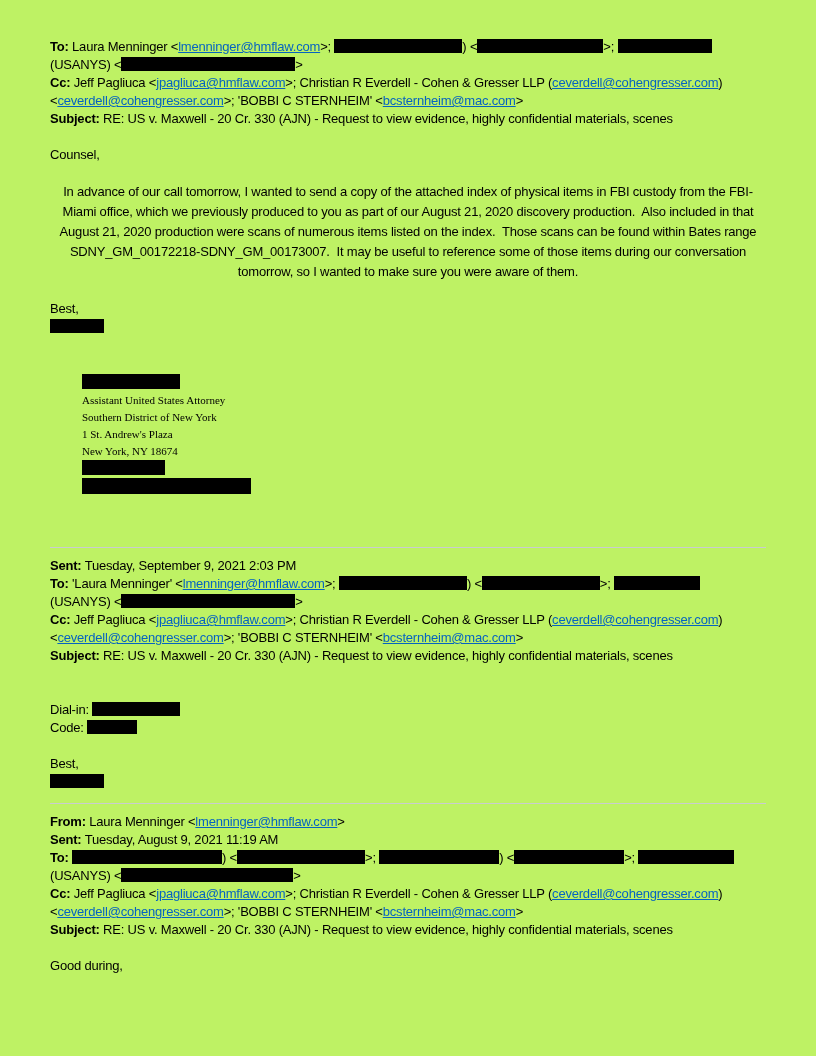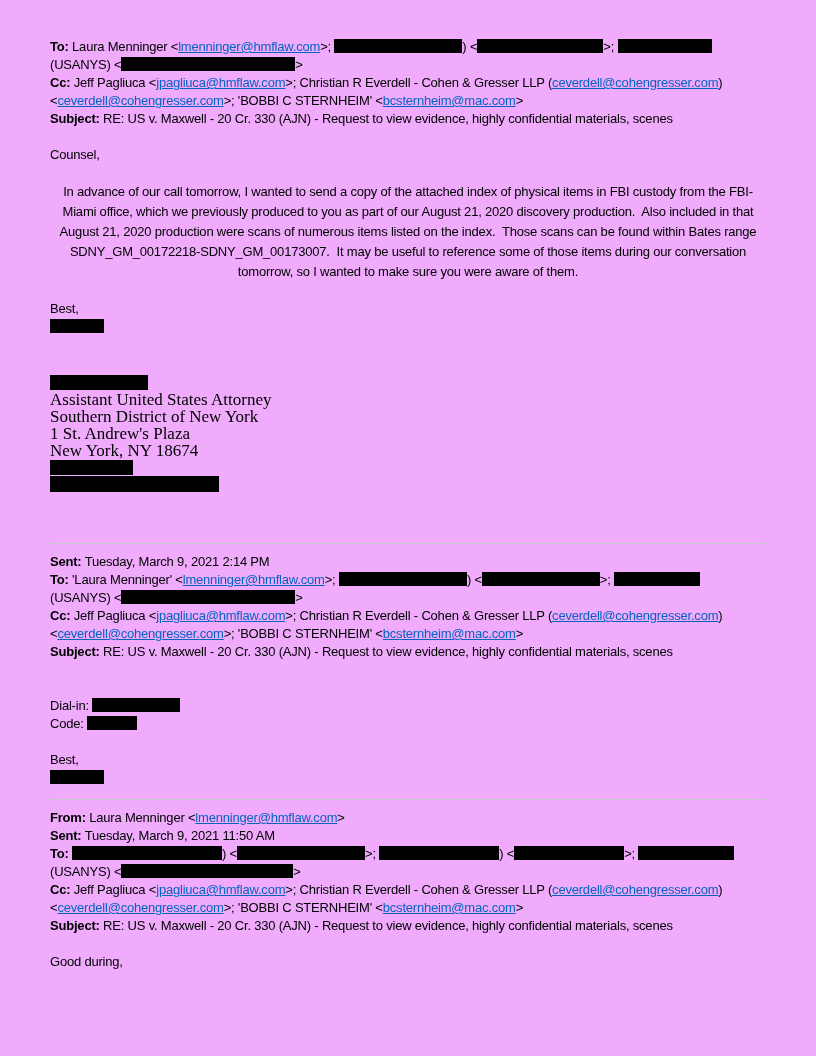--- a/index.html
+++ b/index.html
@@ -1,25 +1,25 @@
 <!DOCTYPE html>
 <html><head>
 <meta charset="utf-8">
 <style>
   html,body{margin:0;padding:0;background:#e8e8e8;}
   .page{
-    width:816px;height:1056px;background:#f0abfc;margin:0 auto;
+    width:816px;height:1056px;background:#bef264;margin:0 auto;
     box-sizing:border-box;padding:38px 50px 0 50px;overflow:hidden;
     font-family:"Liberation Sans","DejaVu Sans",sans-serif;
     font-size:13px;color:#000;letter-spacing:-0.2px;
   }
   .email{display:block;}
   .divider{height:0;border-top:1px solid #c9ccd0;margin:0 0 9px 0;width:716px;}
   .line{line-height:18px;white-space:pre-wrap;min-height:18px;}
-  .line.serif{font-family:"Liberation Serif","DejaVu Serif",serif;font-size:17px;line-height:17px;min-height:17px;letter-spacing:0;}
+  .line.serif{font-family:"Liberation Serif","DejaVu Serif",serif;font-size:11px;line-height:17px;min-height:17px;letter-spacing:0;margin-left:32px;}
   .para{line-height:20px;white-space:pre-wrap;width:716px;text-align:center;}
   .blank{height:18px;}
   .spacer{width:100%;}
   .field-label{font-weight:700;}
   .text-run{}
   .email-link{color:#0563C1;text-decoration:underline;cursor:pointer;}
   .redact{display:inline-block;background:#000;vertical-align:-2px;}
 </style>
 </head>
 <body>
@@ -44,39 +44,39 @@
         <div class="line serif"><span class="text-run">Assistant United States Attorney</span></div>
         <div class="line serif"><span class="text-run">Southern District of New York</span></div>
         <div class="line serif"><span class="text-run">1 St. Andrew's Plaza</span></div>
         <div class="line serif"><span class="text-run">New York, NY 18674</span></div>
         <div class="line serif"><span class="redact" style="width: 83px; height: 15px;"></span></div>
         <div class="line serif"><span class="redact" style="width: 169px; height: 16px;"></span></div>
         <div class="spacer" style="height: 50px;"></div>
       </section>
       <section class="email">
         <div class="divider"></div>
-        <div class="line"><span class="field-label">Sent:</span><span class="text-run"> Tuesday, March 9, 2021 2:14 PM</span></div>
+        <div class="line"><span class="field-label">Sent:</span><span class="text-run"> Tuesday, September 9, 2021 2:03 PM</span></div>
         <div class="line"><span class="field-label">To:</span><span class="text-run"> 'Laura Menninger' &lt;</span><a class="email-link">lmenninger@hmflaw.com</a><span class="text-run">&gt;; </span><span class="redact" style="width: 128px; height: 14px;"></span><span class="text-run">) &lt;</span><span class="redact" style="width: 118px; height: 14px;"></span><span class="text-run">&gt;; </span><span class="redact" style="width: 86px; height: 14px;"></span></div>
         <div class="line"><span class="text-run">(USANYS) &lt;</span><span class="redact" style="width: 174px; height: 14px;"></span><span class="text-run">&gt;</span></div>
         <div class="line"><span class="field-label">Cc:</span><span class="text-run"> Jeff Pagliuca &lt;</span><a class="email-link">jpagliuca@hmflaw.com</a><span class="text-run">&gt;; Christian R Everdell - Cohen &amp; Gresser LLP (</span><a class="email-link">ceverdell@cohengresser.com</a><span class="text-run">)</span></div>
         <div class="line"><span class="text-run">&lt;</span><a class="email-link">ceverdell@cohengresser.com</a><span class="text-run">&gt;; 'BOBBI C STERNHEIM' &lt;</span><a class="email-link">bcsternheim@mac.com</a><span class="text-run">&gt;</span></div>
         <div class="line"><span class="field-label">Subject:</span><span class="text-run"> RE: US v. Maxwell - 20 Cr. 330 (AJN) - Request to view evidence, highly confidential materials, scenes</span></div>
         <div class="blank"></div>
         <div class="blank"></div>
         <div class="line"><span class="text-run">Dial-in: </span><span class="redact" style="width: 88px; height: 14px;"></span></div>
         <div class="line"><span class="text-run">Code: </span><span class="redact" style="width: 50px; height: 14px;"></span></div>
         <div class="blank"></div>
         <div class="line"><span class="text-run">Best,</span></div>
         <div class="line"><span class="redact" style="width: 54px; height: 14px;"></span></div>
         <div class="spacer" style="height: 12px;"></div>
       </section>
       <section class="email">
         <div class="divider"></div>
         <div class="line"><span class="field-label">From:</span><span class="text-run"> Laura Menninger &lt;</span><a class="email-link">lmenninger@hmflaw.com</a><span class="text-run">&gt;</span></div>
-        <div class="line"><span class="field-label">Sent:</span><span class="text-run"> Tuesday, March 9, 2021 11:50 AM</span></div>
+        <div class="line"><span class="field-label">Sent:</span><span class="text-run"> Tuesday, August 9, 2021 11:19 AM</span></div>
         <div class="line"><span class="field-label">To:</span><span class="text-run"> </span><span class="redact" style="width: 150px; height: 14px;"></span><span class="text-run">) &lt;</span><span class="redact" style="width: 128px; height: 14px;"></span><span class="text-run">&gt;; </span><span class="redact" style="width: 120px; height: 14px;"></span><span class="text-run">) &lt;</span><span class="redact" style="width: 110px; height: 14px;"></span><span class="text-run">&gt;; </span><span class="redact" style="width: 96px; height: 14px;"></span></div>
         <div class="line"><span class="text-run">(USANYS) &lt;</span><span class="redact" style="width: 172px; height: 14px;"></span><span class="text-run">&gt;</span></div>
         <div class="line"><span class="field-label">Cc:</span><span class="text-run"> Jeff Pagliuca &lt;</span><a class="email-link">jpagliuca@hmflaw.com</a><span class="text-run">&gt;; Christian R Everdell - Cohen &amp; Gresser LLP (</span><a class="email-link">ceverdell@cohengresser.com</a><span class="text-run">)</span></div>
         <div class="line"><span class="text-run">&lt;</span><a class="email-link">ceverdell@cohengresser.com</a><span class="text-run">&gt;; 'BOBBI C STERNHEIM' &lt;</span><a class="email-link">bcsternheim@mac.com</a><span class="text-run">&gt;</span></div>
         <div class="line"><span class="field-label">Subject:</span><span class="text-run"> RE: US v. Maxwell - 20 Cr. 330 (AJN) - Request to view evidence, highly confidential materials, scenes</span></div>
         <div class="blank"></div>
         <div class="line"><span class="text-run">Good during,</span></div>
       </section>
     </div>
 </div>

